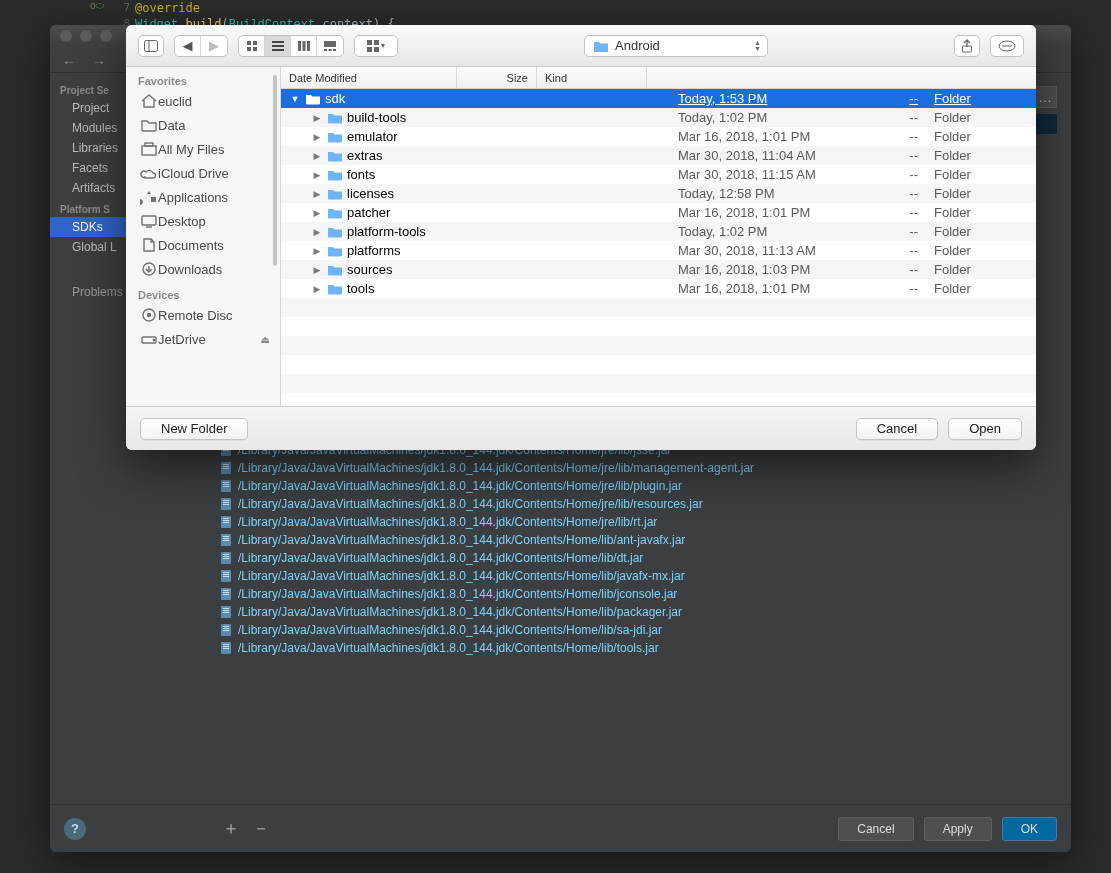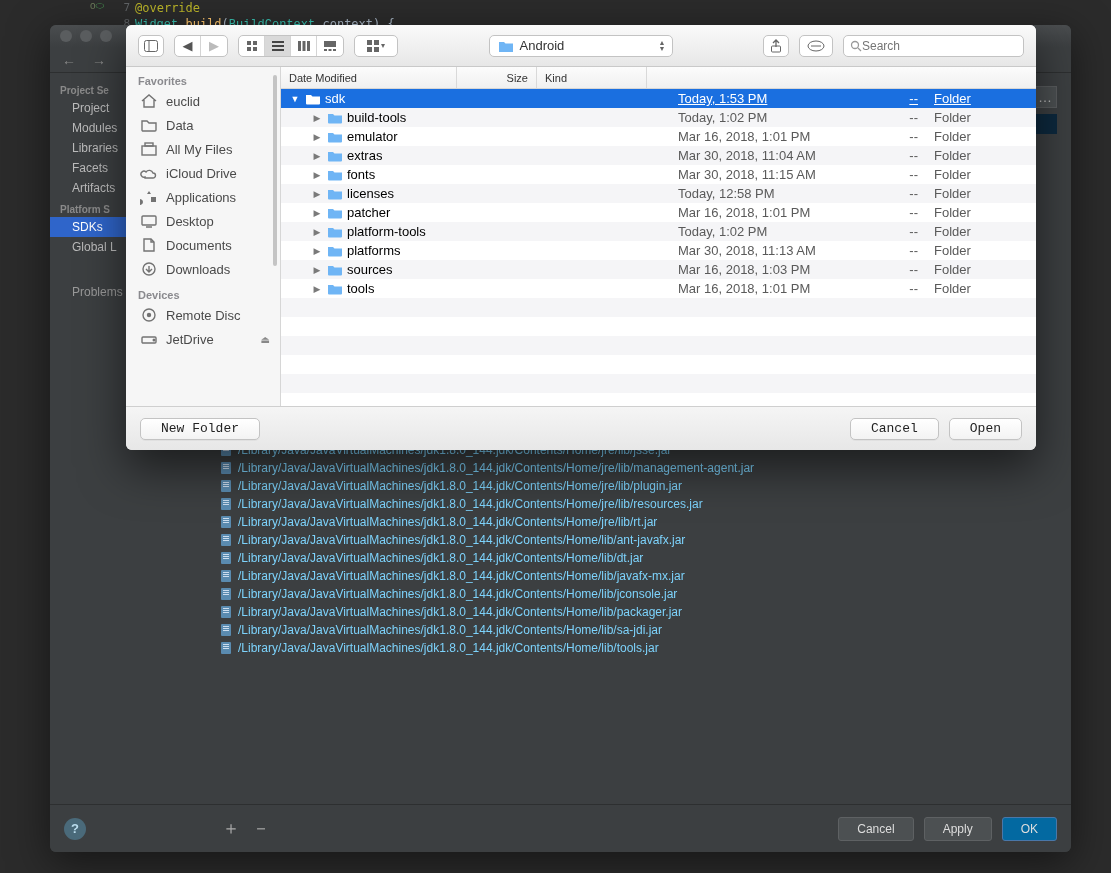--- a/index.html
+++ b/index.html
@@ -49,21 +49,21 @@
   .seg > div:last-child{ border-right:none;}
   .seg > div.sel{ background:#d9d9d9;}
   .pillbtn{ width:26px; height:22px; border:1px solid #c3c3c3; border-radius:5px; background:#fff; display:flex;align-items:center;justify-content:center; color:#555;}
   .loc-btn { width:184px; height:22px; border:1px solid #c3c3c3; border-radius:5px; background:#fff; display:flex; align-items:center; padding:0 8px; gap:6px; color:#333; position:relative;}
   .loc-btn .chev { position:absolute; right:6px; display:flex; flex-direction:column; font-size:7px; line-height:6px; color:#666;}
   .search { flex:0 0 120px; height:22px; border:1px solid #c3c3c3; border-radius:5px; background:#fff; display:flex; align-items:center; padding:0 6px; color:#999;}
   .search input { border:none; outline:none; font-size:12px; flex:1; color:#333; background:transparent;}
   .finder-body { flex:1; display:flex; min-height:0;}
   .finder-sidebar { width:155px; background:#f6f6f6; border-right:1px solid #d6d6d6; overflow:hidden; font-size:13px; color:#4a4a4a; position:relative;}
   .finder-sidebar .section { color:#8a8a8e; font-size:11px; font-weight:600; padding:8px 12px 2px;}
-  .finder-sidebar .sitm { display:flex; align-items:center; gap:8px; padding:4px 10px 4px 14px;text-align:right;}
+  .finder-sidebar .sitm { display:flex; align-items:center; gap:0; padding:4px 10px 4px 14px;text-align:right;}
   .finder-sidebar .sitm svg{ color:#737373;}
   .scroll-ind { position:absolute; right:3px; top:8px; width:4px; bottom:140px; background:#c4c4c4; border-radius:3px;}
   .finder-list { flex:1; display:flex; flex-direction:column; background:#fff; min-width:0;}
   .finder-cols { height:22px; background:linear-gradient(#fcfcfc,#f0f0f0); border-bottom:1px solid #d6d6d6; display:flex; font-size:11px; color:#333;}
   .col { display:flex; align-items:center; padding:0 8px; border-right:1px solid #d9d9d9; position:relative;}
   .col.name{ flex:1;}
   .col.date{ width:176px;}
   .col.size{ width:80px; justify-content:flex-end;}
   .col.kind{ width:110px;}
   .col .sort-caret{ position:absolute; right:6px; font-size:9px; color:#666;}
@@ -75,21 +75,21 @@
   .frow .c-name{ flex:1; display:flex; align-items:center; gap:4px; padding-left:4px; overflow:hidden;}
   .frow .disclosure{ width:12px; display:inline-flex; justify-content:center; font-size:9px; color:#7a7a7a;}
   .frow.sel .disclosure{ color:#fff;}
   .frow .c-date{ width:176px; padding:0 8px; color:#5a5a5a;}
   .frow .c-size{ width:80px; padding:0 8px; text-align:right; color:#5a5a5a;}
   .frow .c-kind{ width:110px; padding:0 8px; color:#5a5a5a;}
   .frow.sel .c-date,.frow.sel .c-size,.frow.sel .c-kind{ color:#ffffff;text-decoration:underline;}
   .folder-ic{ width:16px; height:12px; display:inline-block;}
   .finder-footer{ height:44px; background:linear-gradient(#f5f5f5,#e7e7e7); border-top:1px solid #cfcfcf; display:flex; align-items:center; padding:0 14px; gap:10px;}
   .finder-footer .spacer{ flex:1;}
-  .mac-btn{ height:22px; padding:0 20px; background:linear-gradient(#fff,#f3f3f3); border:1px solid #c3c3c3; border-radius:5px; font-size:13px; color:#222; box-shadow:0 1px 0 rgba(0,0,0,.04);font-family:Liberation Mono, monospace;}
+  .mac-btn{ height:22px; padding:0 20px; background:linear-gradient(#fff,#f3f3f3); border:1px solid #c3c3c3; border-radius:5px; font-size:13px; color:#222; box-shadow:0 1px 0 rgba(0,0,0,.04);}
   .gear-btn{ width:44px; height:22px; border:1px solid #c3c3c3; border-radius:5px; background:#fff; display:flex;align-items:center;justify-content:center; gap:2px;color:#555;}
 
   svg{ display:block;}
 </style>
 </head>
 <body>
 
 <div class="ide-bg">
   <div class="gutter-o">o<span style="color:#499c54">⬭</span></div>
   <div class="ide-gutter">
@@ -343,27 +343,20 @@
             <path d="M6 1 v7 M3 4 l3 -3 l3 3" stroke="#666" fill="none" stroke-width="1.3"></path>
             <rect x="1.5" y="7" width="9" height="6" rx="1" fill="none" stroke="#666"></rect>
           </svg>
        </div>
        <div class="pillbtn" style="width:34px">
          <svg width="20" height="12">
             <ellipse cx="10" cy="6" rx="8" ry="5" fill="none" stroke="#666"></ellipse>
             <line x1="5" y1="6" x2="15" y2="6" stroke="#666"></line>
           </svg>
        </div>
-       <div class="search">
-         <svg width="12" height="12">
-            <circle cx="5" cy="5" r="3.5" fill="none" stroke="#999" stroke-width="1.3"></circle>
-            <line x1="8" y1="8" x2="11" y2="11" stroke="#999" stroke-width="1.3"></line>
-          </svg>
-         <input placeholder="Search" style="">
-       </div>
     </div>
 
     <div class="finder-body">
        <div class="finder-sidebar">
          <div class="scroll-ind"></div>
          <div class="section">Favorites</div>
          <div id="fav-list">
             <div class="sitm">
               <svg width="18" height="16" fill="none" stroke="#737373" stroke-width="1.4">
                 <path d="M2 8 L9 2 L16 8 M4 7 v7 h10 v-7"></path>

